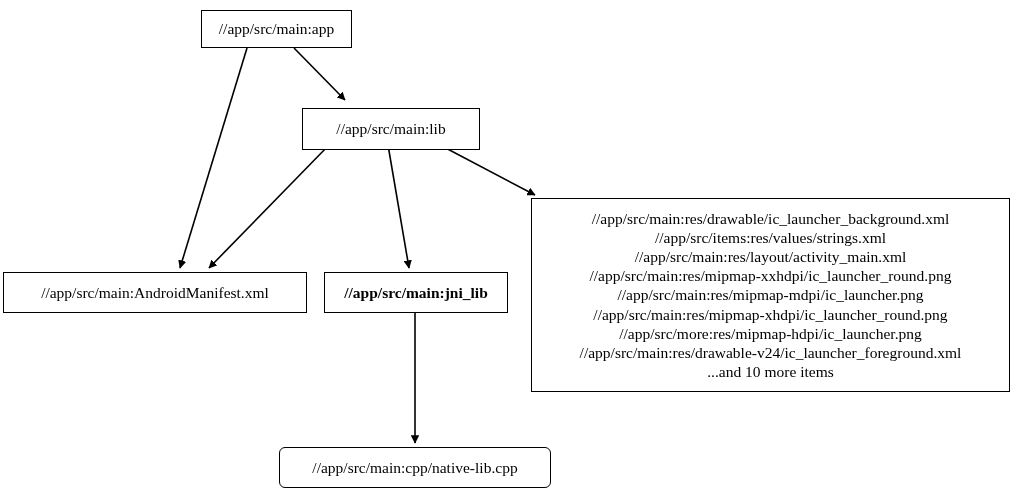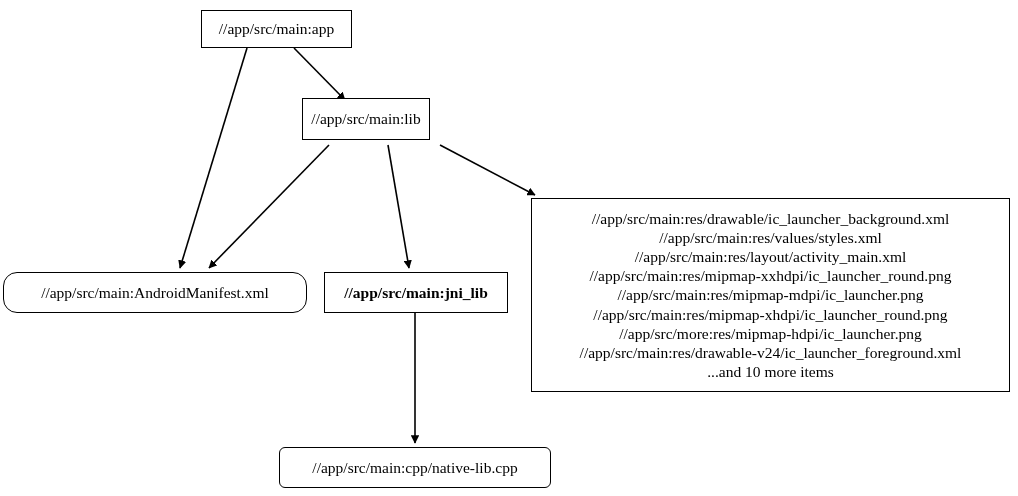--- a/index.html
+++ b/index.html
@@ -54,22 +54,22 @@
     justify-content: center;
   }
   .node-multiline .line {
     display: block;
     text-align: center;
     white-space: nowrap;
   }
 
   
   #node-app            { left: 201px; top: 10px;  width: 151px; height: 38px; }
-  #node-lib            { left: 302px; top: 98px; width: 128px; height: 42px; }
-  #node-manifest       { left: 3px;   top: 272px; width: 304px; height: 41px; border-radius: 14px; }
+  #node-lib            { left: 302px; top: 108px; width: 178px; height: 42px; }
+  #node-manifest       { left: 3px;   top: 272px; width: 304px; height: 41px; }
   #node-jnilib         { left: 324px; top: 272px; width: 184px; height: 41px; font-weight: bold; }
   #node-nativelib      { left: 279px; top: 447px; width: 272px; height: 41px; border-radius: 6px; }
   #node-res-bundle     { left: 531px; top: 198px; width: 479px; height: 194px; }
 </style>
 </head>
 <body>
 
 <div id="graph">
 
   <svg id="edges" viewBox="0 0 1018 496" width="1018" height="496">
@@ -107,21 +107,21 @@
   <div class="node" id="node-jnilib">
     <span class="node-label">//app/src/main:jni_lib</span>
   </div>
 
   <div class="node" id="node-nativelib">
     <span class="node-label">//app/src/main:cpp/native-lib.cpp</span>
   </div>
 
   <div class="node node-multiline" id="node-res-bundle">
     <span class="line">//app/src/main:res/drawable/ic_launcher_background.xml</span>
-    <span class="line">//app/src/main:res/values/styles.xml</span>
+    <span class="line">//app/src/items:res/values/strings.xml</span>
     <span class="line">//app/src/main:res/layout/activity_main.xml</span>
     <span class="line">//app/src/main:res/mipmap-xxhdpi/ic_launcher_round.png</span>
     <span class="line">//app/src/main:res/mipmap-mdpi/ic_launcher.png</span>
     <span class="line">//app/src/main:res/mipmap-xhdpi/ic_launcher_round.png</span>
     <span class="line">//app/src/more:res/mipmap-hdpi/ic_launcher.png</span>
     <span class="line">//app/src/main:res/drawable-v24/ic_launcher_foreground.xml</span>
     <span class="line">...and 10 more items</span>
   </div>
 
 </div>

